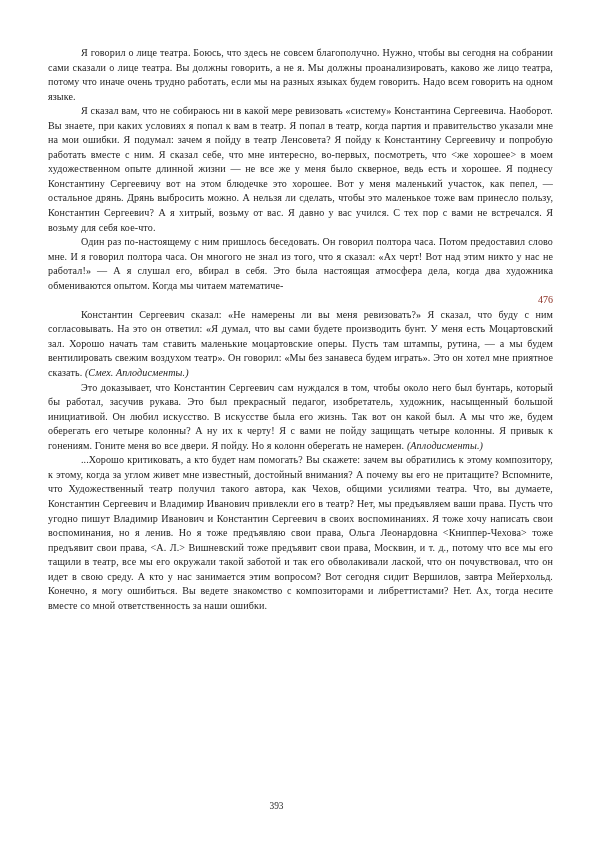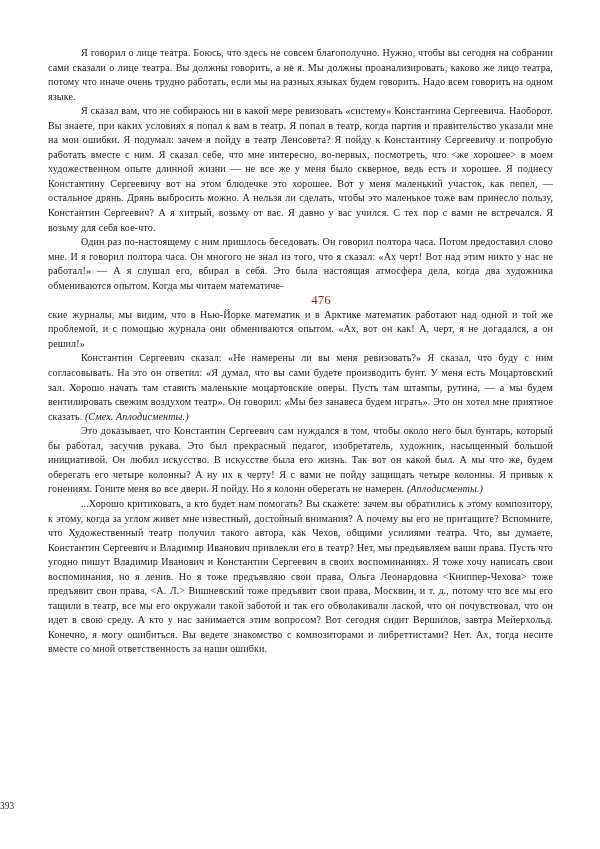--- a/index.html
+++ b/index.html
@@ -51,34 +51,34 @@
   .para + .para {
     margin-top: 0;
   }
 
   .italic {
     font-style: italic;
   }
 
   .pagebreak-marker {
     margin: 0;
-    font-size: 13px;
+    font-size: 10px;
     line-height: 14.55px;
     color: #8b2f24;
     text-indent: 0;
     padding-left: 41px;
-    text-align: center;
+    text-align: right;
   }
 
   .folio {
     position: absolute;
     left: 0;
     top: 800px;
     width: 553px;
-    text-align: left;
+    text-align: center;
     font-size: 9.4px;
     line-height: 12px;
     color: #2a2a2a;
     font-family: "Liberation Serif", "DejaVu Serif", serif;
   }
 </style>
 </head>
 <body>
 
 <div class="page">
@@ -86,21 +86,20 @@
   <div class="text-block">
 
     <p class="para">Я говорил о лице театра. Боюсь, что здесь не совсем благополучно. Нужно, чтобы вы сегодня на собрании сами сказали о лице театра. Вы должны говорить, а не я. Мы должны проанализировать, каково же лицо театра, потому что иначе очень трудно работать, если мы на разных языках будем говорить. Надо всем говорить на одном языке.</p>
 
     <p class="para">Я сказал вам, что не собираюсь ни в какой мере ревизовать «систему» Константина Сергеевича. Наоборот. Вы знаете, при каких условиях я попал к вам в театр. Я попал в театр, когда партия и правительство указали мне на мои ошибки. Я подумал: зачем я пойду в театр Ленсовета? Я пойду к Константину Сергеевичу и попробую работать вместе с ним. Я сказал себе, что мне интересно, во-первых, посмотреть, что &lt;же хорошее&gt; в моем художественном опыте длинной жизни — не все же у меня было скверное, ведь есть и хорошее. Я поднесу Константину Сергеевичу вот на этом блюдечке это хорошее. Вот у меня маленький участок, как пепел, — остальное дрянь. Дрянь выбросить можно. А нельзя ли сделать, чтобы это маленькое тоже вам принесло пользу, Константин Сергеевич? А я хитрый, возьму от вас. Я давно у вас учился. С тех пор с вами не встречался. Я возьму для себя кое-что.</p>
 
     <p class="para">Один раз по-настоящему с ним пришлось беседовать. Он говорил полтора часа. Потом предоставил слово мне. И я говорил полтора часа. Он многого не знал из того, что я сказал: «Ах черт! Вот над этим никто у нас не работал!» — А я слушал его, вбирал в себя. Это была настоящая атмосфера дела, когда два художника обмениваются опытом. Когда мы читаем математиче-</p>
 
     <p class="pagebreak-marker">476</p>
 
-    <p class="para no-indent">ские журналы, мы видим, что в Нью-Йорке математик и в Арктике математик работают над одной и той же проблемой, и с помощью журнала они обмениваются опытом. «Ах, вот он как! А, черт, я не догадался, а он решил!»</p>
 
     <p class="para"><span>Константин Сергеевич сказал: «Не намерены ли вы меня ревизовать?» Я сказал, что буду с ним согласовывать. На это он ответил: «Я думал, что вы сами будете производить бунт. У меня есть Моцартовский зал. Хорошо начать там ставить маленькие моцартовские оперы. Пусть там штампы, рутина, — а мы будем вентилировать свежим воздухом театр». Он говорил: «Мы без занавеса будем играть». Это он хотел мне приятное сказать. </span><span class="italic">(Смех. Аплодисменты.)</span></p>
 
     <p class="para"><span>Это доказывает, что Константин Сергеевич сам нуждался в том, чтобы около него был бунтарь, который бы работал, засучив рукава. Это был прекрасный педагог, изобретатель, художник, насыщенный большой инициативой. Он любил искусство. В искусстве была его жизнь. Так вот он какой был. А мы что же, будем оберегать его четыре колонны? А ну их к черту! Я с вами не пойду защищать четыре колонны. Я привык к гонениям. Гоните меня во все двери. Я пойду. Но я колонн оберегать не намерен. </span><span class="italic">(Аплодисменты.)</span></p>
 
     <p class="para">...Хорошо критиковать, а кто будет нам помогать? Вы скажете: зачем вы обратились к этому композитору, к этому, когда за углом живет мне известный, достойный внимания? А почему вы его не притащите? Вспомните, что Художественный театр получил такого автора, как Чехов, общими усилиями театра. Что, вы думаете, Константин Сергеевич и Владимир Иванович привлекли его в театр? Нет, мы предъявляем ваши права. Пусть что угодно пишут Владимир Иванович и Константин Сергеевич в своих воспоминаниях. Я тоже хочу написать свои воспоминания, но я ленив. Но я тоже предъявляю свои права, Ольга Леонардовна &lt;Книппер-Чехова&gt; тоже предъявит свои права, &lt;А. Л.&gt; Вишневский тоже предъявит свои права, Москвин, и т. д., потому что все мы его тащили в театр, все мы его окружали такой заботой и так его обволакивали лаской, что он почувствовал, что он идет в свою среду. А кто у нас занимается этим вопросом? Вот сегодня сидит Вершилов, завтра Мейерхольд. Конечно, я могу ошибиться. Вы ведете знакомство с композиторами и либреттистами? Нет. Ах, тогда несите вместе со мной ответственность за наши ошибки.</p>
 
 
 
   </div>

